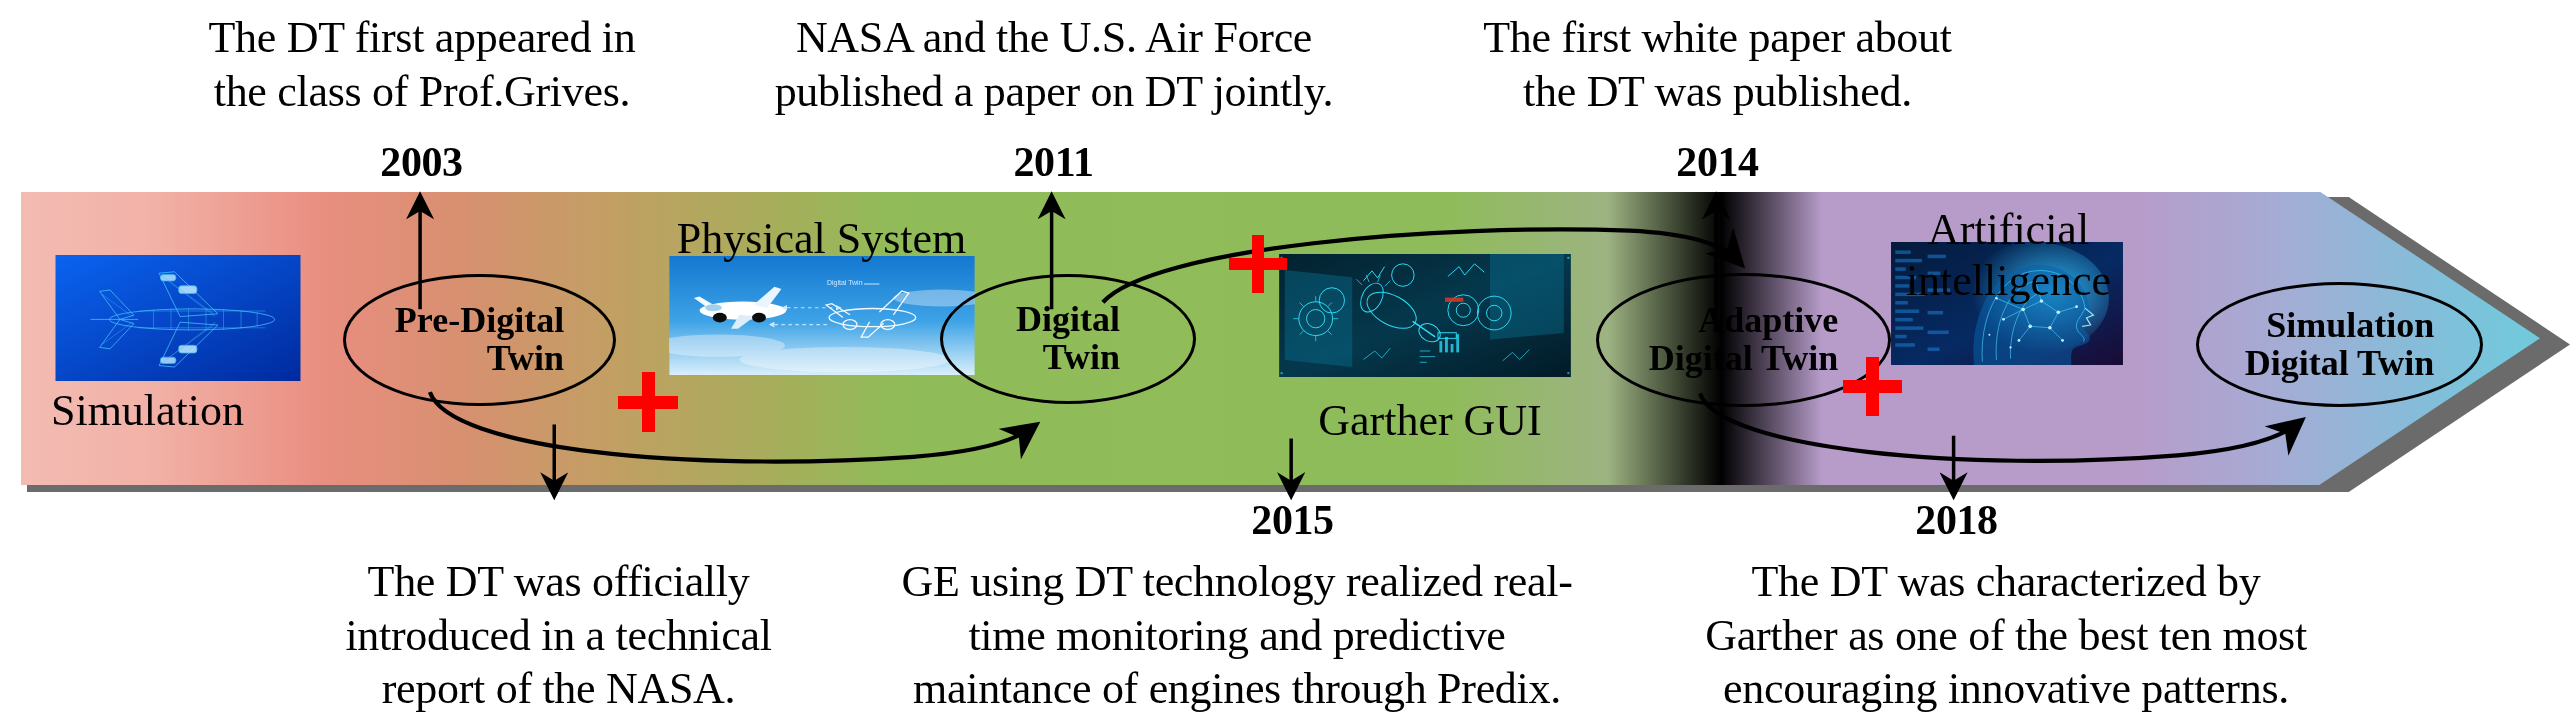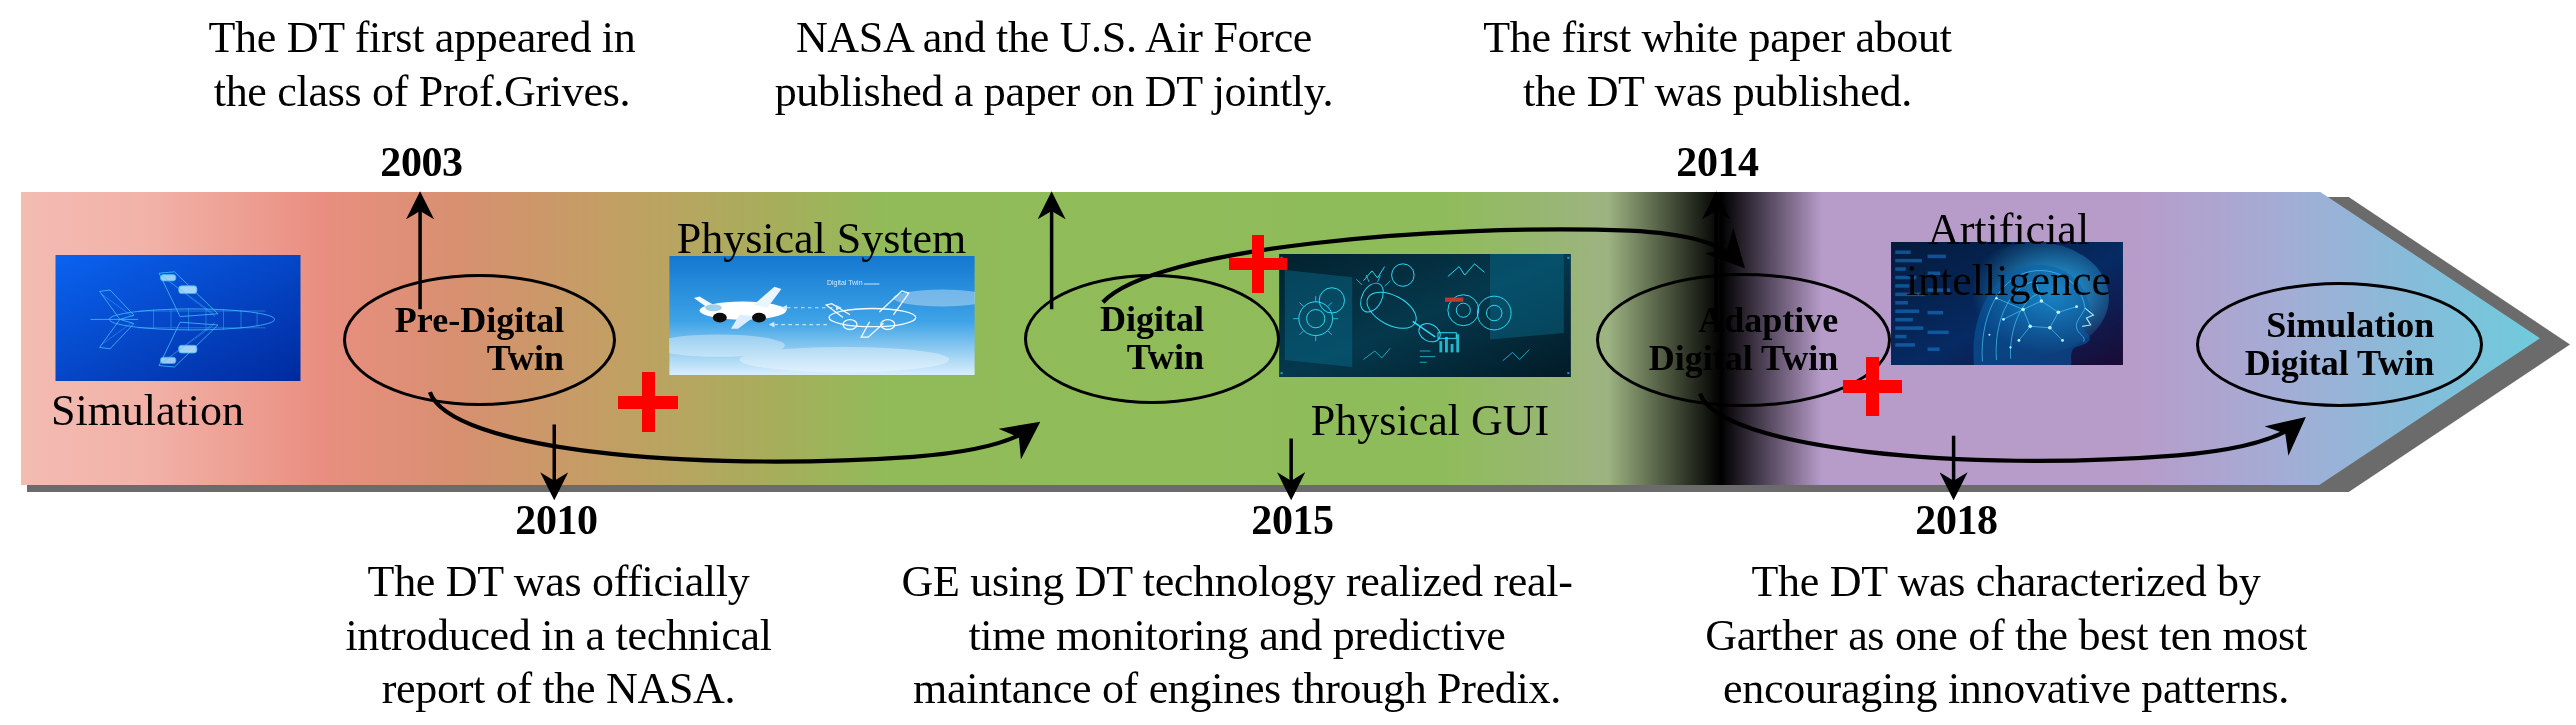--- a/index.html
+++ b/index.html
@@ -349,21 +349,21 @@
     </g>
   </svg>
 
   <div class="ell" style="left:343px;top:274px;width:267px;height:126px;">
     <div>
       <span>Pre-Digital</span>
       <span>Twin</span>
     </div>
   </div>
 
-  <div class="ell" style="left:1024px;top:274px;width:250px;height:124px;">
+  <div class="ell" style="left:940px;top:274px;width:250px;height:124px;">
     <div>
       <span>Digital</span>
       <span>Twin</span>
     </div>
   </div>
 
   <div class="ell" style="left:1596px;top:273px;width:289px;height:128px;">
     <div>
       <span>Adaptive</span>
       <span>Digital Twin</span>
@@ -392,45 +392,45 @@
 
   <div class="cap" style="left:21px;top:385px;width:253px;line-height:1.18;">
     <div>Simulation</div>
   </div>
 
   <div class="cap" style="left:667px;top:213px;width:309px;">
     <div>Physical System</div>
   </div>
 
   <div class="cap" style="left:1293px;top:395px;width:274px;">
-    <div>Physical GUI</div>
+    <div>Garther GUI</div>
   </div>
 
   <div class="cap" style="left:1833px;top:204px;width:351px;">
     <div>Artificial intelligence</div>
   </div>
 
   <div class="note" style="left:162px;top:11.2px;width:520px;">
     <div>The DT first appeared in</div>
     <div>the class of Prof.Grives.</div>
   </div>
   <div class="year" style="left:309px;top:138px;width:225px;">2003</div>
 
   <div class="note" style="left:766px;top:11.2px;width:576px;">
     <div>NASA and the U.S. Air Force</div>
     <div>published a paper on DT jointly.</div>
   </div>
+  <div class="year" style="left:941px;top:138px;width:225px;">2011</div>
 
   <div class="note" style="left:1447px;top:11.2px;width:541px;">
     <div>The first white paper about</div>
     <div>the DT was published.</div>
   </div>
   <div class="year" style="left:1605px;top:138px;width:225px;">2014</div>
 
-  <div class="year" style="left:444px;top:496px;width:225px;">2010</div>
   <div class="note" style="left:281px;top:555px;width:555px;">
     <div>The DT was officially</div>
     <div>introduced in a technical</div>
     <div>report of the NASA.</div>
   </div>
 
   <div class="year" style="left:1180px;top:496px;width:225px;">2015</div>
   <div class="note" style="left:854px;top:555px;width:766px;">
     <div>GE using DT technology realized real-</div>
     <div>time monitoring and predictive</div>

